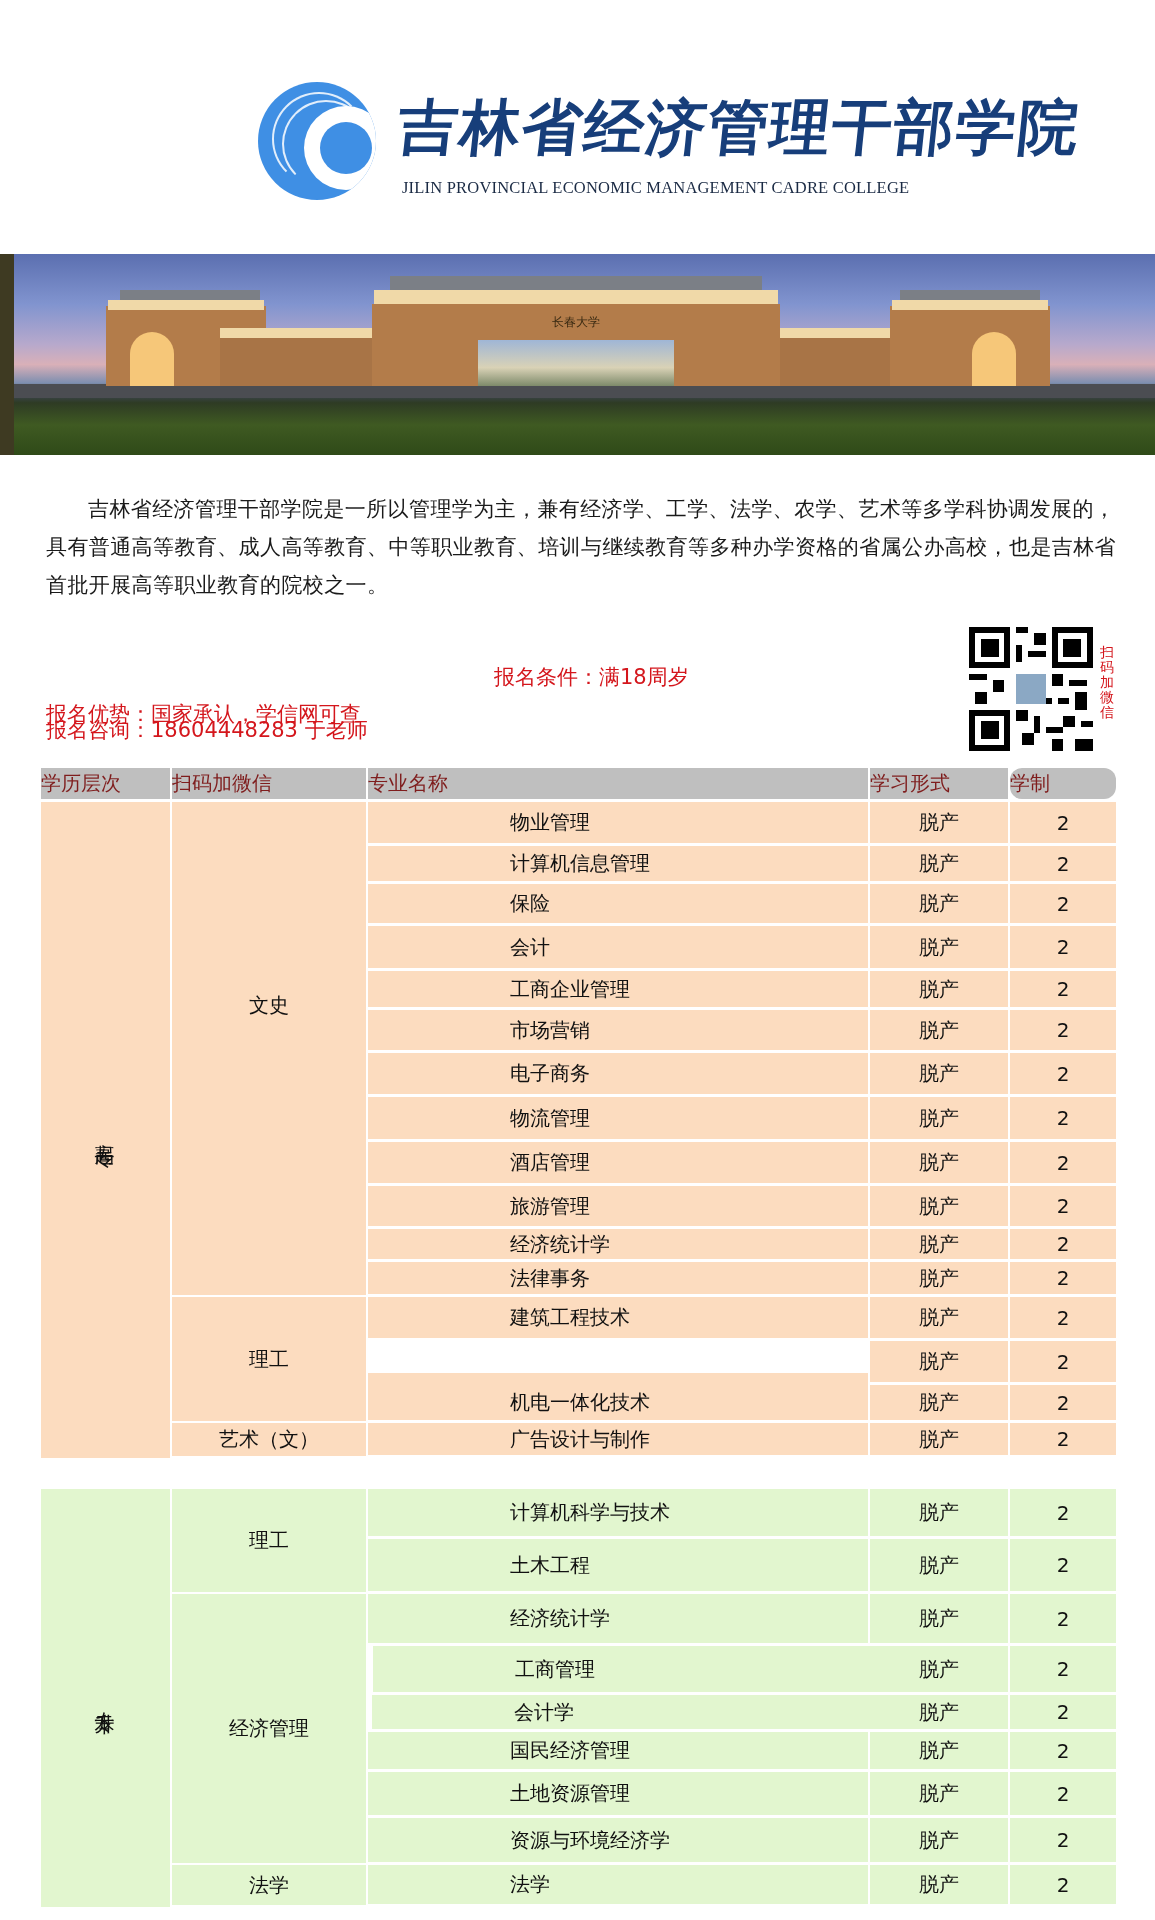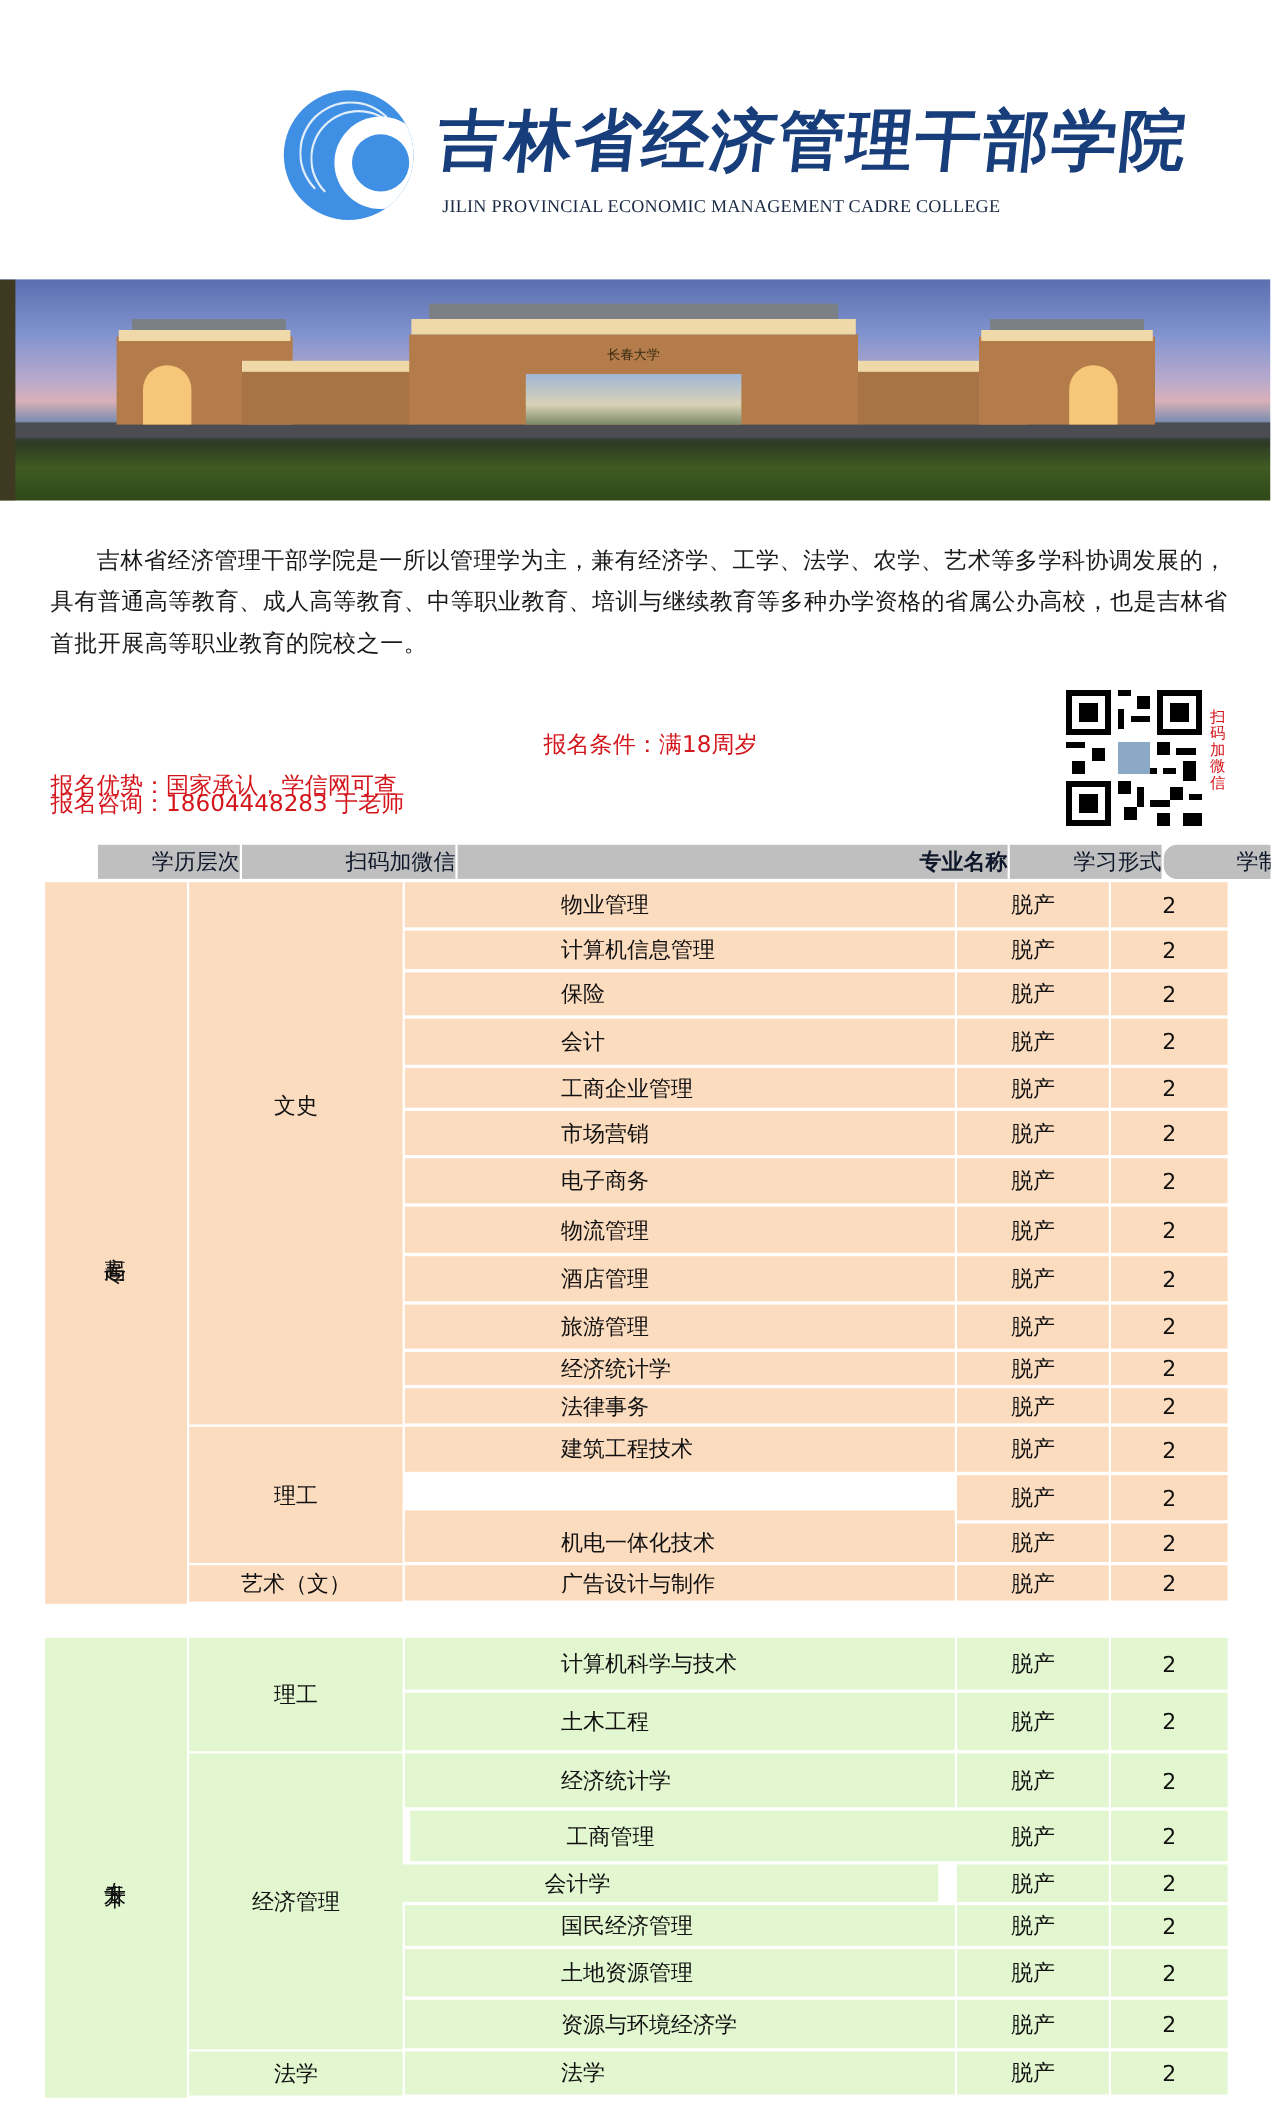--- a/index.html
+++ b/index.html
@@ -20,21 +20,21 @@
   .trim{position:absolute;background:#f0d9a8;}
   .arch{position:absolute;background:#f6c779;border-radius:22px 22px 0 0;}
   .road{position:absolute;left:0;width:1155px;background:#4b4d52;}
   
   #intro{left:46px;top:490px;width:1070px;font-size:21px;line-height:38px;color:#1a1a1a;text-indent:42px;letter-spacing:0.4px;}
   .red{color:#d4161c;font-size:21px;white-space:nowrap;}
   #qr{left:968px;top:627px;width:126px;height:124px;}
   #qr-caption{left:1100px;top:645px;width:16px;font-size:14px;line-height:15px;color:#d4161c;}
   
   #tbl{left:41px;top:768px;width:1075px;}
-  .hdr{position:absolute;top:0;height:31px;background:#bfbfbf;font-size:20px;line-height:31px;text-align:right;color:#0f172a;margin-left:48px;}
+  .hdr{position:absolute;top:0;height:31px;background:#bfbfbf;font-size:20px;line-height:31px;text-align:left;color:#7f1d1d;}
   .cell{position:absolute;font-size:20px;display:flex;align-items:center;color:#111;box-sizing:border-box;}
   .cell.c{justify-content:center;text-align:center;}
   .peach{background:#fcdcbf;}
   .green{background:#e2f6cf;margin-top:29px;}
   .vert{writing-mode:vertical-rl;text-orientation:upright;letter-spacing:2px;}
 </style>
 </head>
 <body>
 
 <div id="logo-mark" class="abs">
@@ -112,21 +112,21 @@
         <rect x="12" y="12" width="2" height="1"></rect>
     </g>
     <rect x="8" y="8" width="5" height="5" fill="#8ba8c4"></rect>
   </svg>
 </div>
 <div id="qr-caption" class="abs">扫码加微信</div>
 
 <div id="tbl" class="abs">
   <div class="hdr" style="left:0;width:129px;">学历层次</div>
   <div class="hdr" style="left:131px;width:194px;">扫码加微信</div>
-  <div class="hdr" style="left:327px;width:500px;font-weight:bold;">专业名称</div>
+  <div class="hdr" style="left:327px;width:500px;">专业名称</div>
   <div class="hdr" style="left:829px;width:138px;">学习形式</div>
   <div class="hdr" style="left:969px;width:106px;border-radius:12px;">学制</div>
   <div id="tbody">
       <div class="cell peach c" style="left: 0px; top: 34px; width: 129px; height: 656px;">
         <span class="vert">高起专</span>
       </div>
       <div class="cell peach c" style="left: 131px; top: 34px; width: 194px; height: 493px; align-items: flex-start; padding-top: 190px;">
         <span>文史</span>
       </div>
       <div class="cell peach" style="left: 327px; top: 34px; width: 500px; height: 41px; padding-left: 142px;">
@@ -317,21 +317,21 @@
       </div>
       <div class="cell green" style="left: 332px; top: 849px; width: 500px; height: 46px; padding-left: 142px;">
         <span>工商管理</span>
       </div>
       <div class="cell green c" style="left: 829px; top: 849px; width: 138px; height: 46px;">
         <span>脱产</span>
       </div>
       <div class="cell green c" style="left: 969px; top: 849px; width: 106px; height: 46px;">
         <span>2</span>
       </div>
-      <div class="cell green" style="left: 312px; top: 898px; width: 500px; height: 34px; padding-left: 142px;">
+      <div class="cell green" style="left: 331px; top: 898px; width: 500px; height: 34px; padding-left: 142px;">
         <span>会计学</span>
       </div>
       <div class="cell green c" style="left: 829px; top: 898px; width: 138px; height: 34px;">
         <span>脱产</span>
       </div>
       <div class="cell green c" style="left: 969px; top: 898px; width: 106px; height: 34px;">
         <span>2</span>
       </div>
       <div class="cell green" style="left: 327px; top: 935px; width: 500px; height: 37px; padding-left: 142px;">
         <span>国民经济管理</span>

